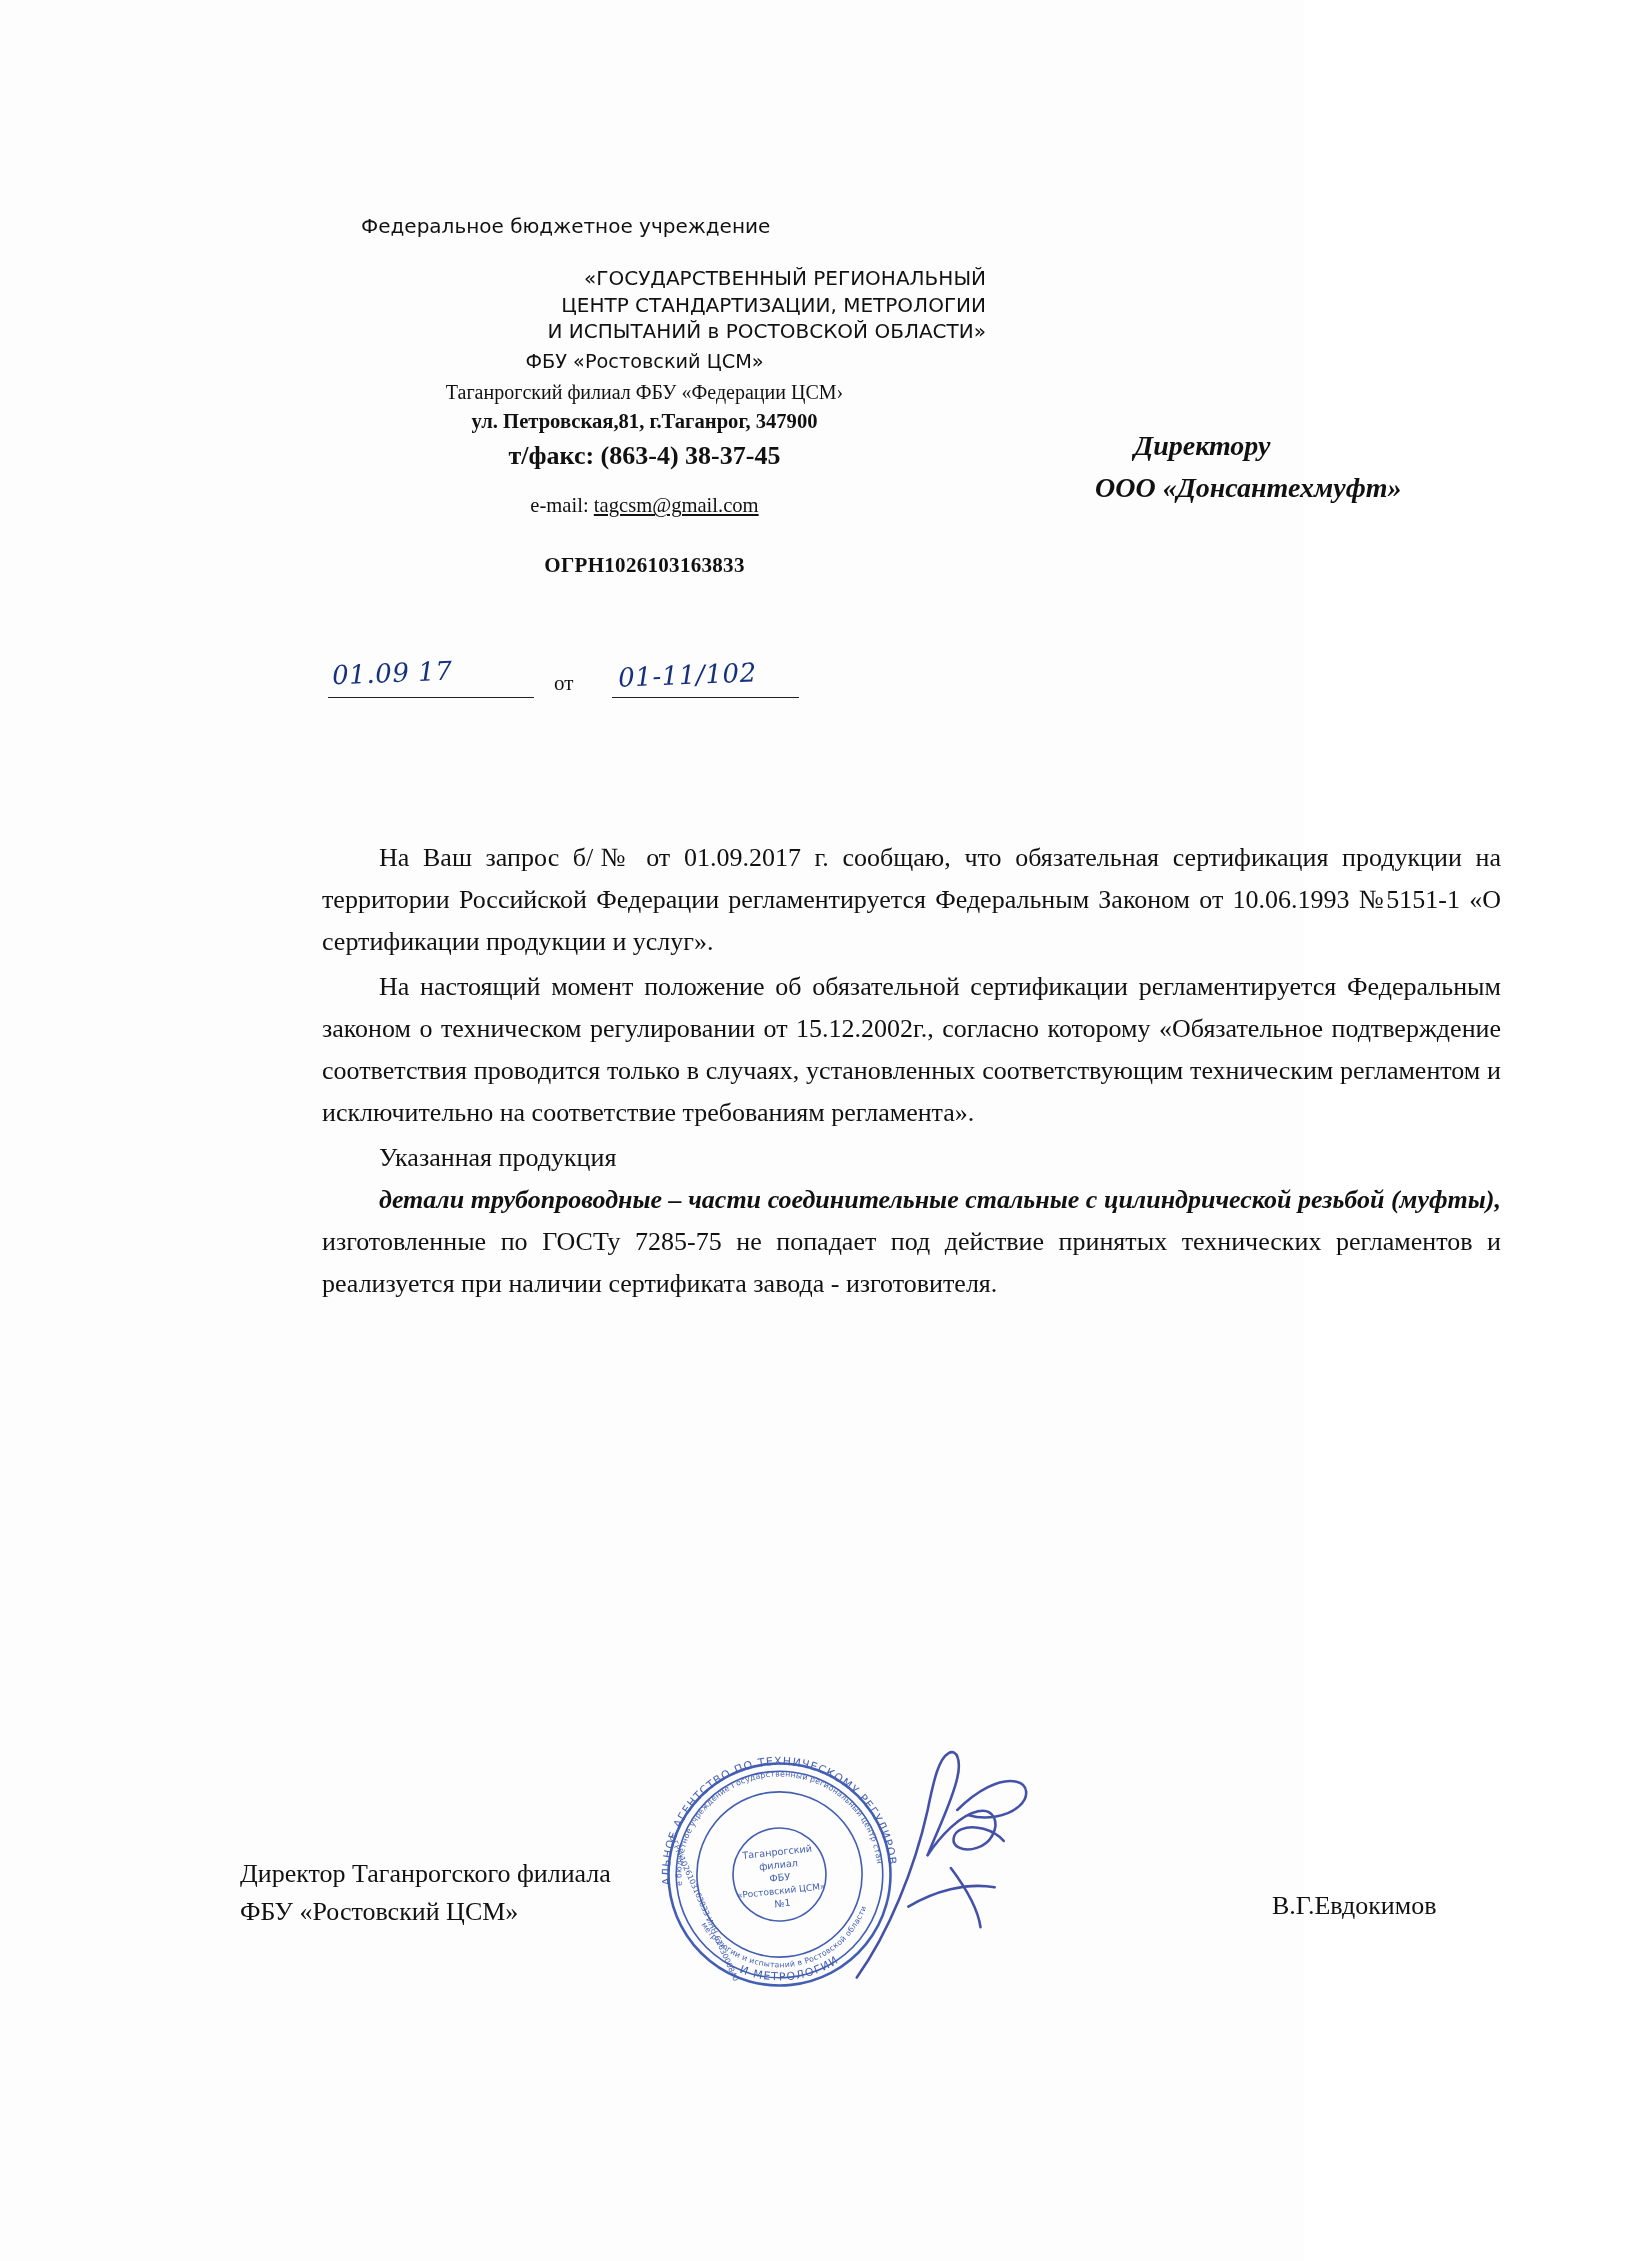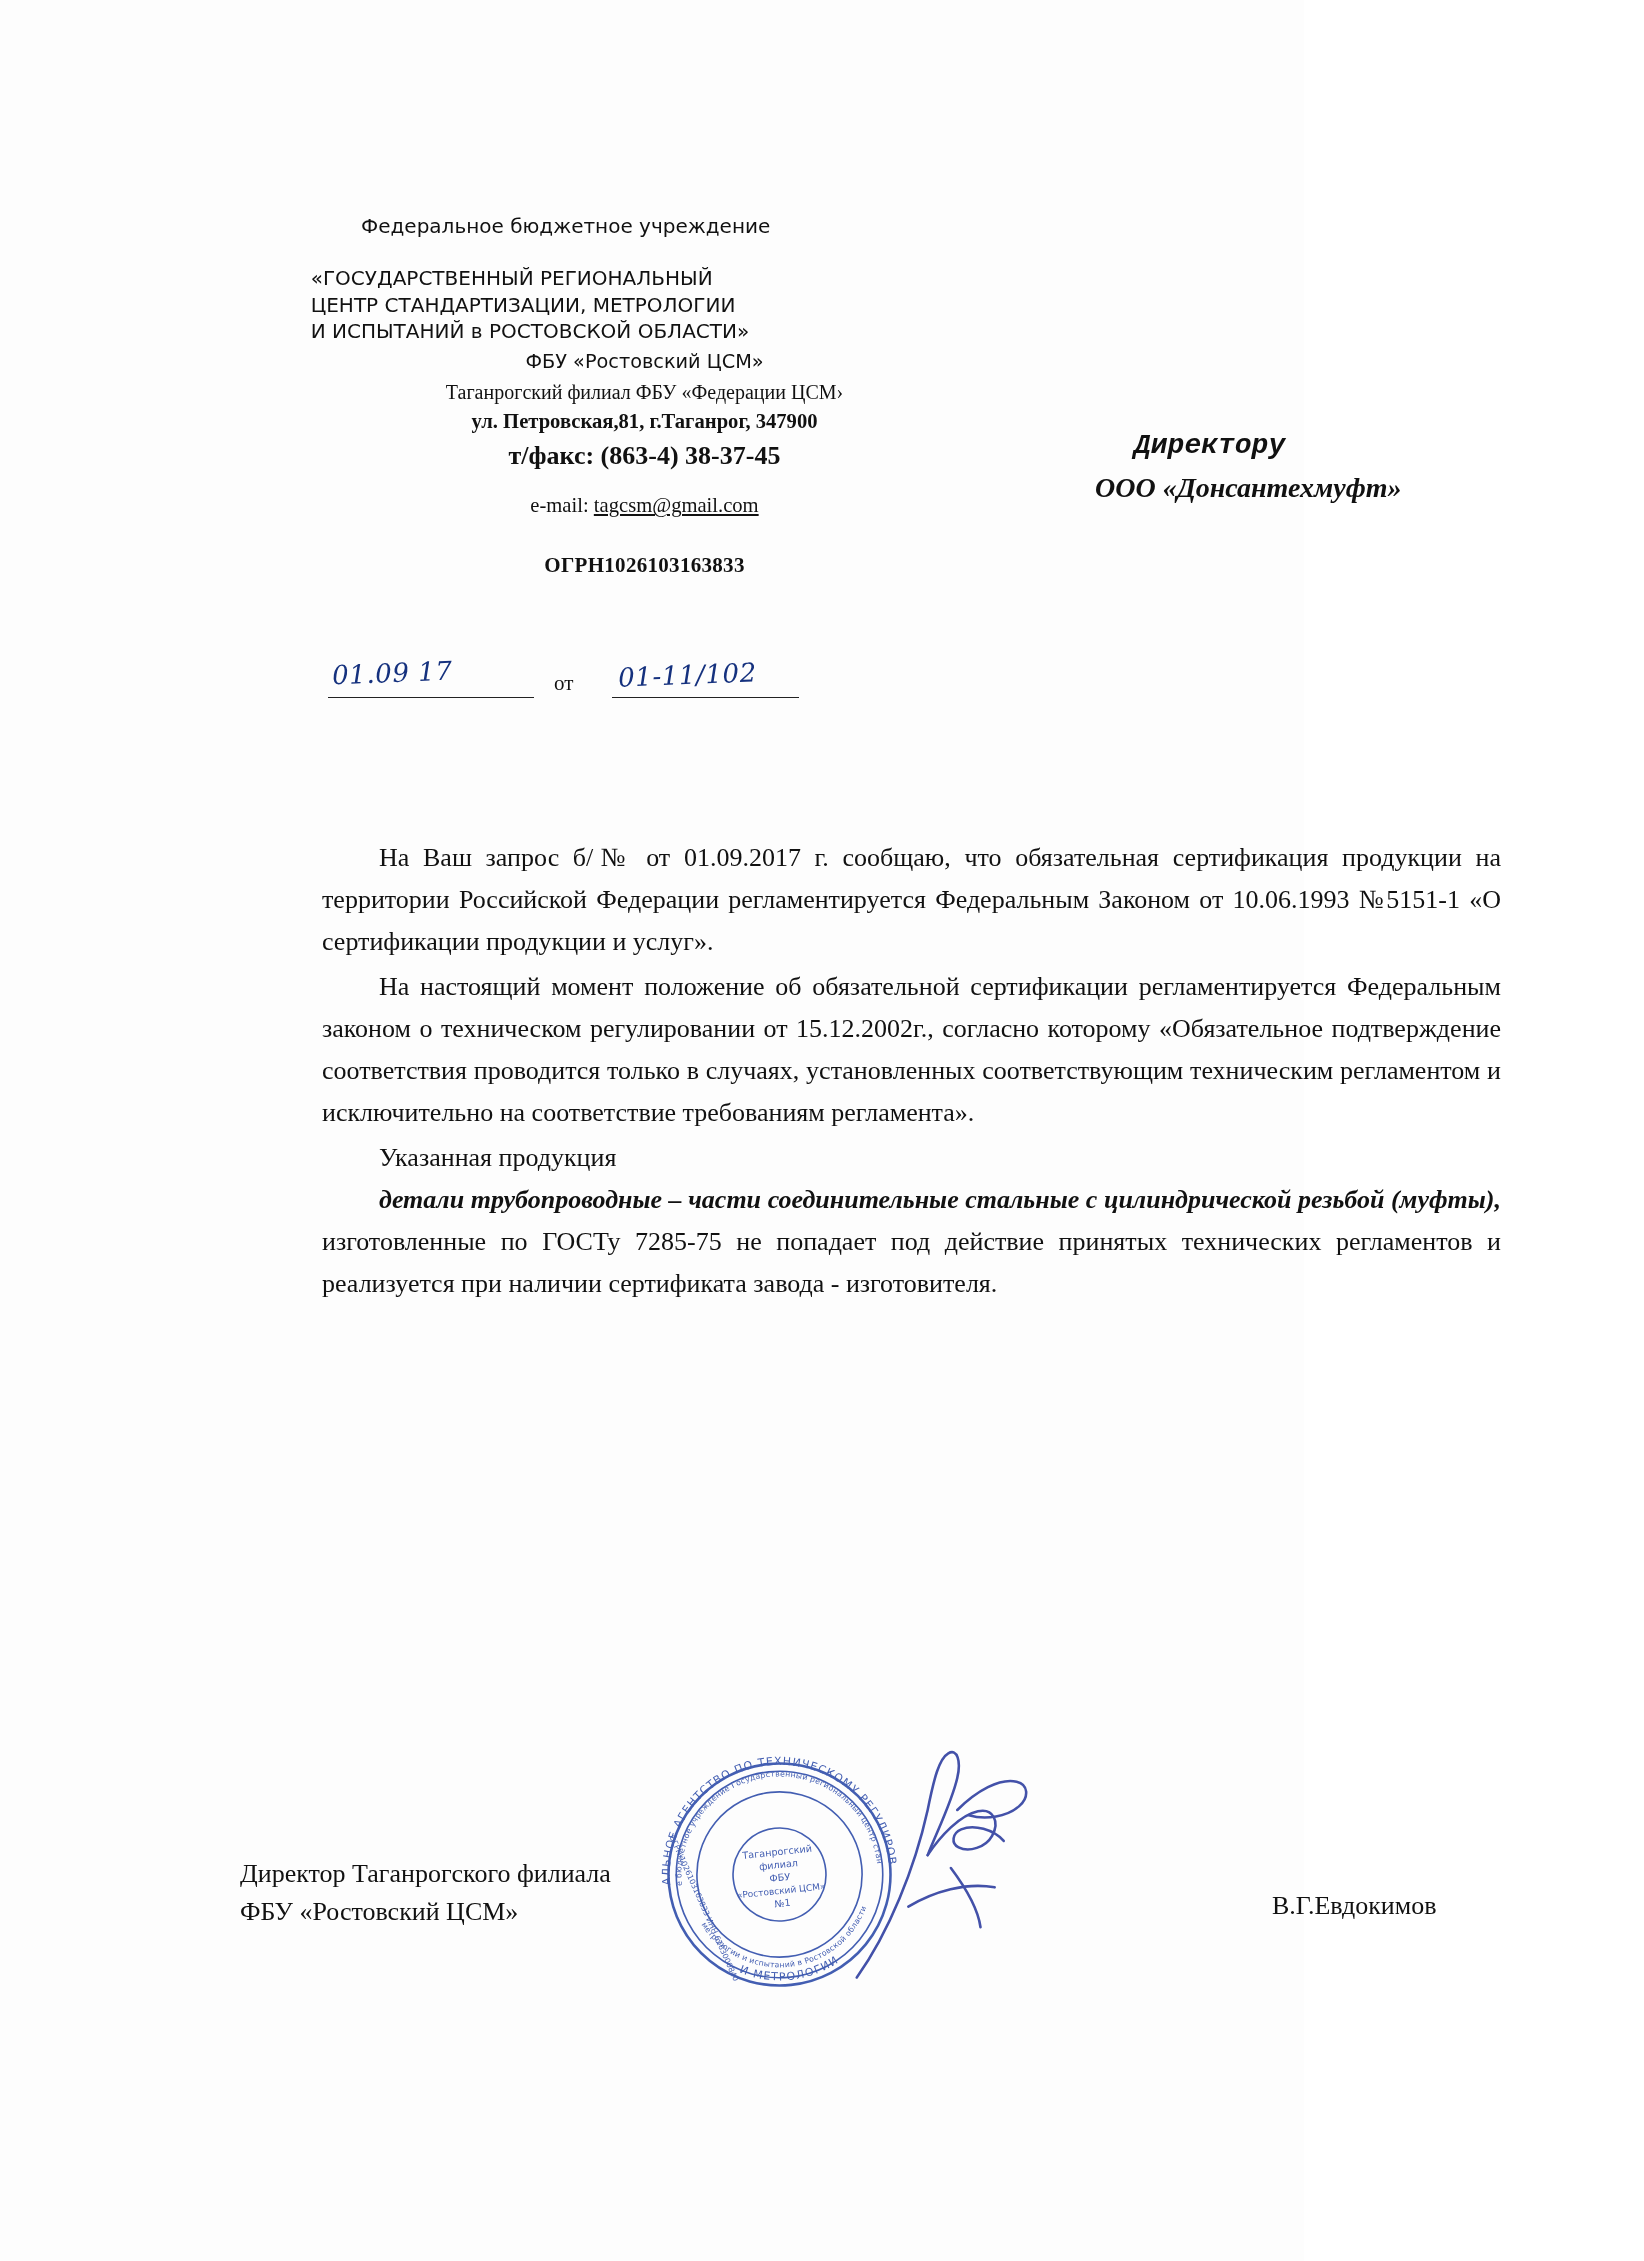--- a/index.html
+++ b/index.html
@@ -34,21 +34,21 @@
     line-height: 1.30;
   }
   .lh-first {
     text-align: left;
     padding-left: 58px;
     font-family: "DejaVu Sans", sans-serif;
     font-size: 20px;
     margin-bottom: 26px;
   }
   .lh-block-left {
-    text-align: left;
+    text-align: right;
     font-family: "DejaVu Sans", sans-serif;
     font-size: 20px;
     line-height: 1.33;
     padding-left: 7.7px;
   }
   .lh-sub {
     font-family: "DejaVu Sans", sans-serif;
     font-size: 19.3px;
     margin-top: 3.9px;
   }
@@ -85,21 +85,21 @@
     position: absolute;
     left: 1095px;
     top: 425px;
     width: 451px;
     font-family: "Liberation Serif", serif;
     font-weight: bold;
     font-style: italic;
     font-size: 28px;
     line-height: 1.5;
   }
-  .addressee .a1 { display: block; padding-left: 39px; font-family: Liberation Mono, monospace; }
+  .addressee .a1 { display: block; padding-left: 39px; }
   .addressee .a2 { display: block; }
 
   
   .datenum {
     position: absolute;
     left: 322px;
     top: 657px;
     width: 580px;
     height: 52px;
   }

